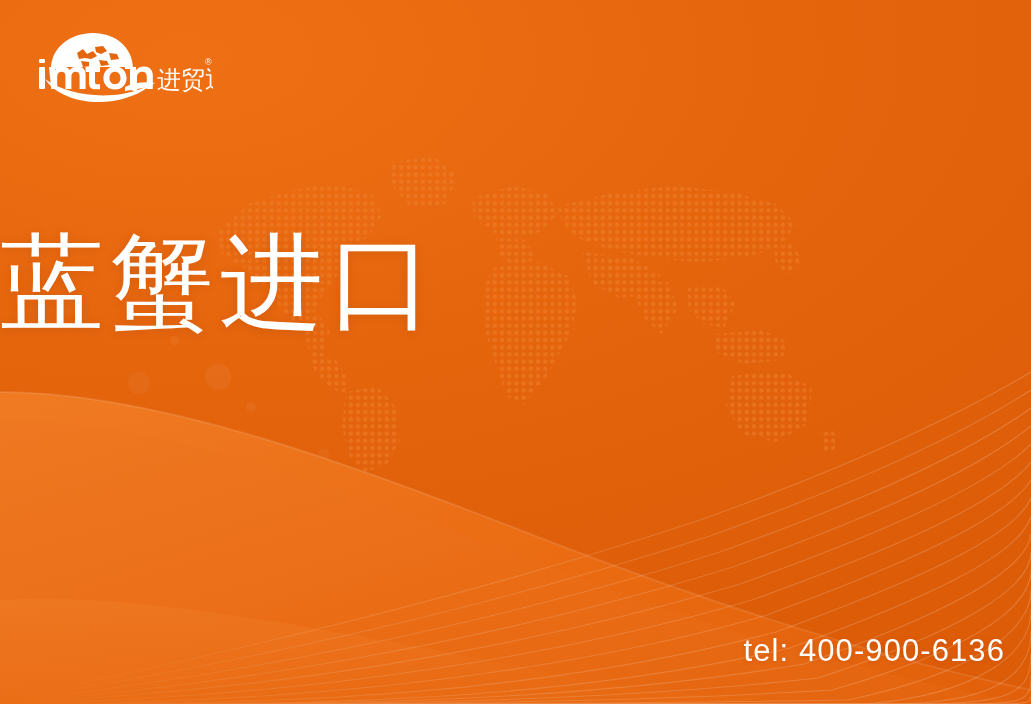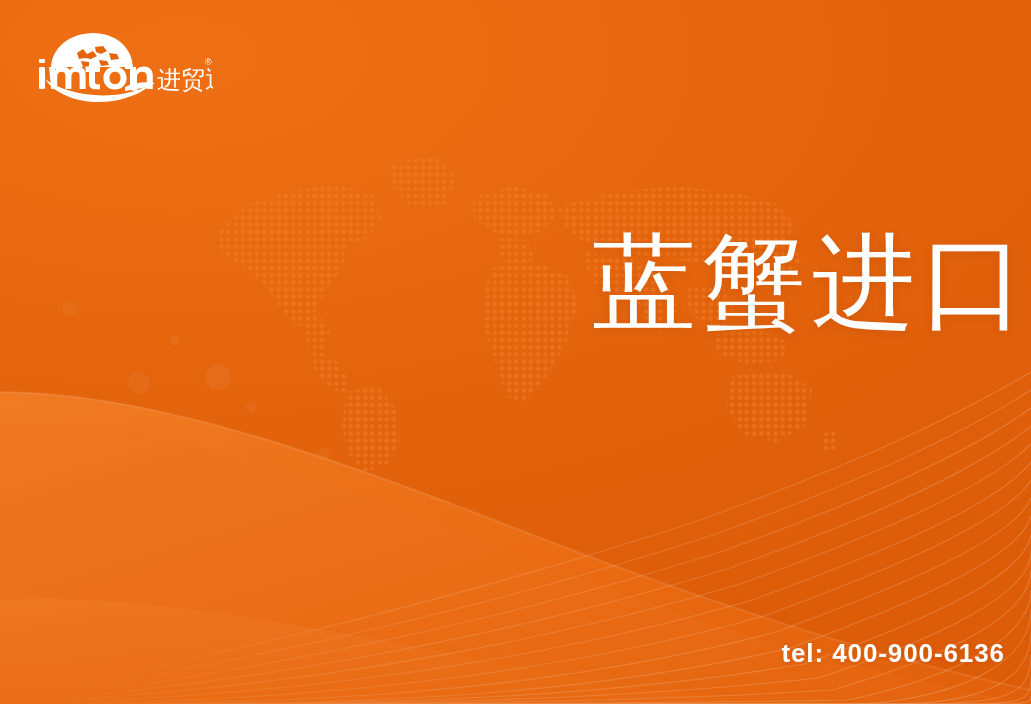--- a/index.html
+++ b/index.html
@@ -45,48 +45,47 @@
     position:absolute;
     left:33px; top:27px;
     width:180px; height:78px;
   }
   .logo svg{display:block;width:100%;height:100%;}
 
   
   .headline{
     position:absolute;
     left:0; right:0; top:228px;
-    text-align:right;
+    text-align:left;
     color:#ffffff;
     font-family:"Liberation Sans","DejaVu Sans",sans-serif;
     font-weight:400;
     letter-spacing:.02em;
     line-height:1.04;
     text-shadow:0 2px 10px rgba(120,45,0,.16);
-    margin-left:48px;
   }
   .headline .line1{
     display:block;
     font-size:104px;
     letter-spacing:.055em;
   }
   .headline .line2{
     display:block;
     font-size:104px;
     margin-top:10px;
     letter-spacing:.03em;
   }
 
   
   .tel{
     position:absolute;
     right:26px; bottom:35px;
     color:#ffffff;
-    font-size:26px;
-    font-weight:700;
+    font-size:31px;
+    font-weight:400;
     letter-spacing:.035em;
     font-family:"Liberation Sans","DejaVu Sans",sans-serif;
     white-space:nowrap;
     text-shadow:0 1px 4px rgba(140,55,0,.22);
     margin-left:28px;
   }
 </style>
 </head>
 <body>
 

